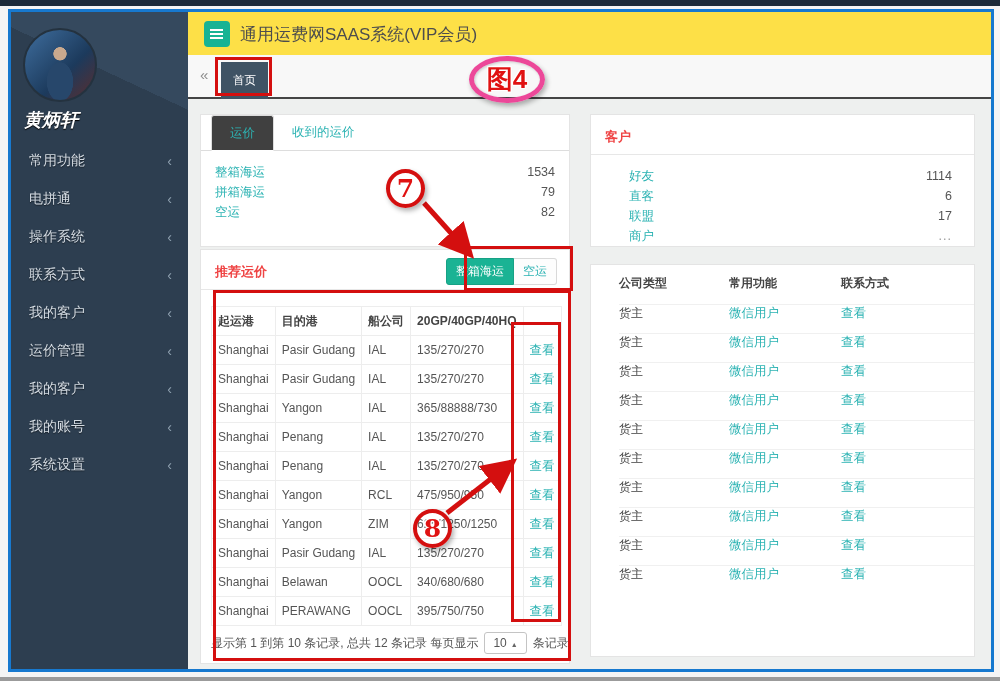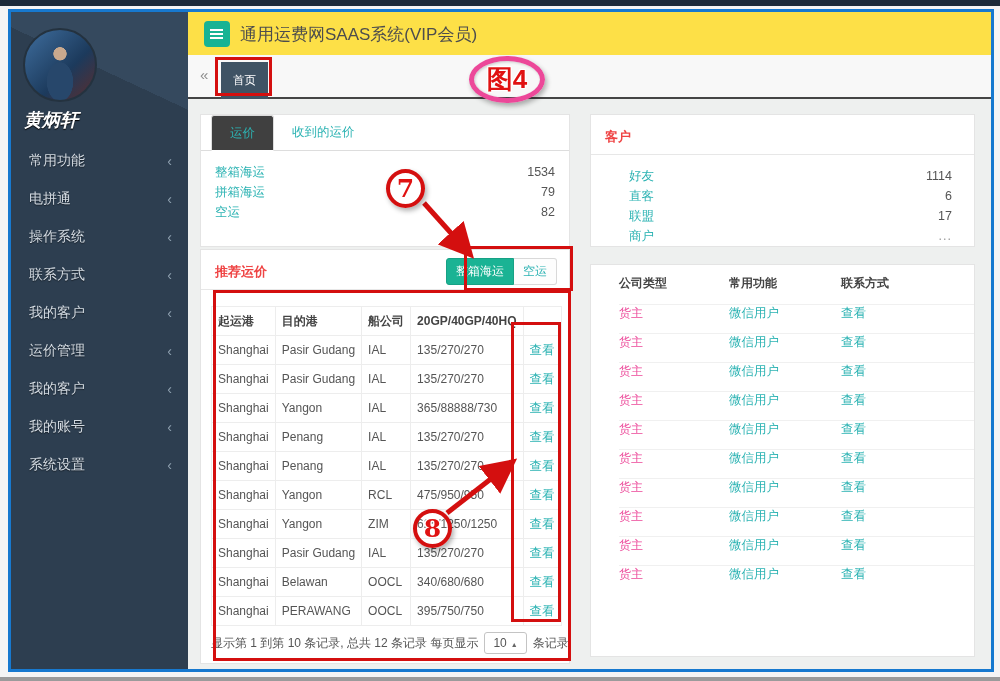--- a/index.html
+++ b/index.html
@@ -86,21 +86,21 @@
   .c3-body { padding:11px 22px;margin-left:16px; }
 
   
   .card4 { left:402px; top:163px; width:385px; height:393px; }
   .head-icons { position:absolute; right:16px; top:13px; display:flex; gap:10px; }
   .head-icons span { color:#13b5b1; font-size:13px; font-weight:bold; cursor:pointer; line-height:13px; }
   .rc-table { margin:10px 0 0 28px; }
   .rc-row { display:flex; height:29px; align-items:flex-start; border-top:1px solid #f0f0f0; }
   .rc-row.head { border-top:none; font-weight:bold; }
   .rc-row.head span { color:#444; }
-  .rc-c1 { width:110px; font-size:12px; color:#ec4899; }
+  .rc-c1 { width:110px; font-size:12px; color:#404040; }
   .rc-c2 { width:112px; font-size:12px; }
   .rc-c3 { width:110px; font-size:12px; }
 
   
   .ann { position:absolute; z-index:50; pointer-events:none; }
   .ann-box { border:3px solid #d40f0f; }
   .ann-circle { border:4px solid #d40f0f; border-radius:50%; background:rgba(255,255,255,.08);
                 display:flex; align-items:center; justify-content:center;
                 box-shadow:2px 3px 5px rgba(0,0,0,.3); }
   .ann-num { color:#e01212; font-size:25px; font-weight:bold; font-family:"DejaVu Serif",serif;

